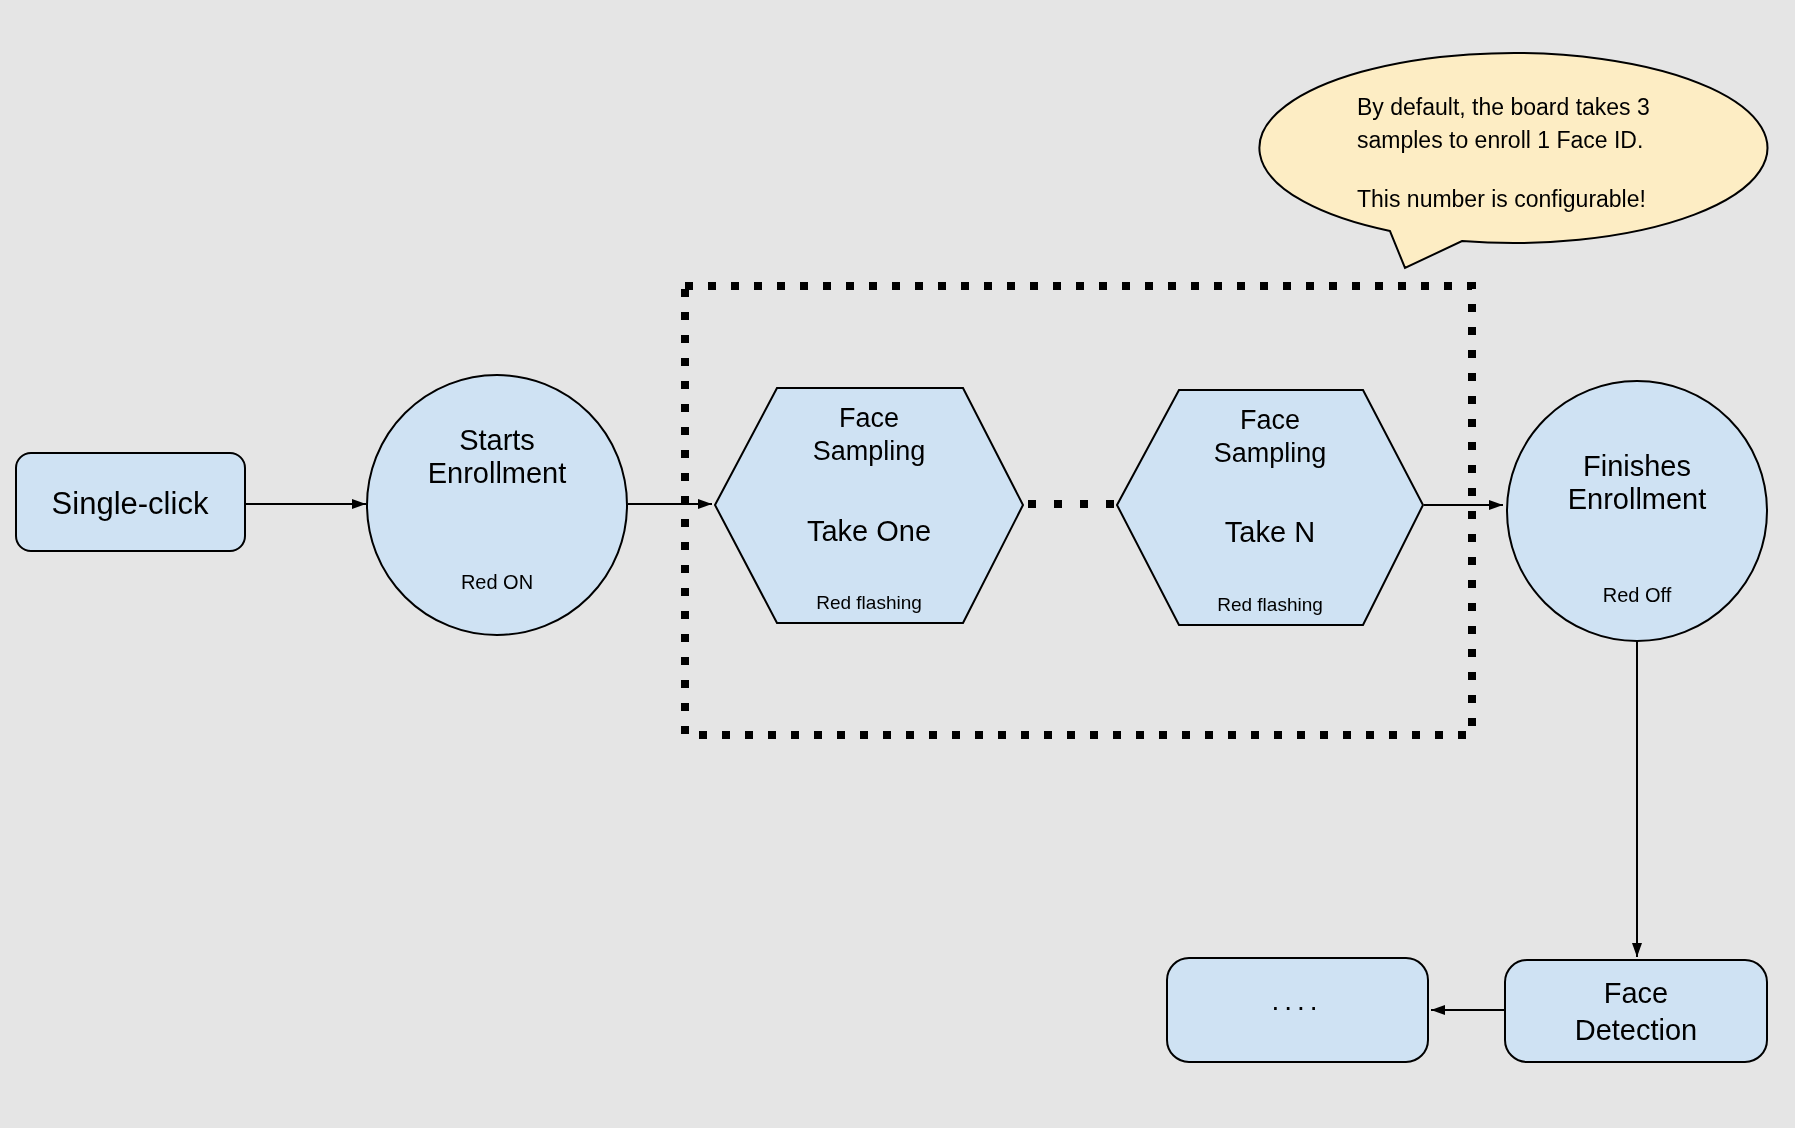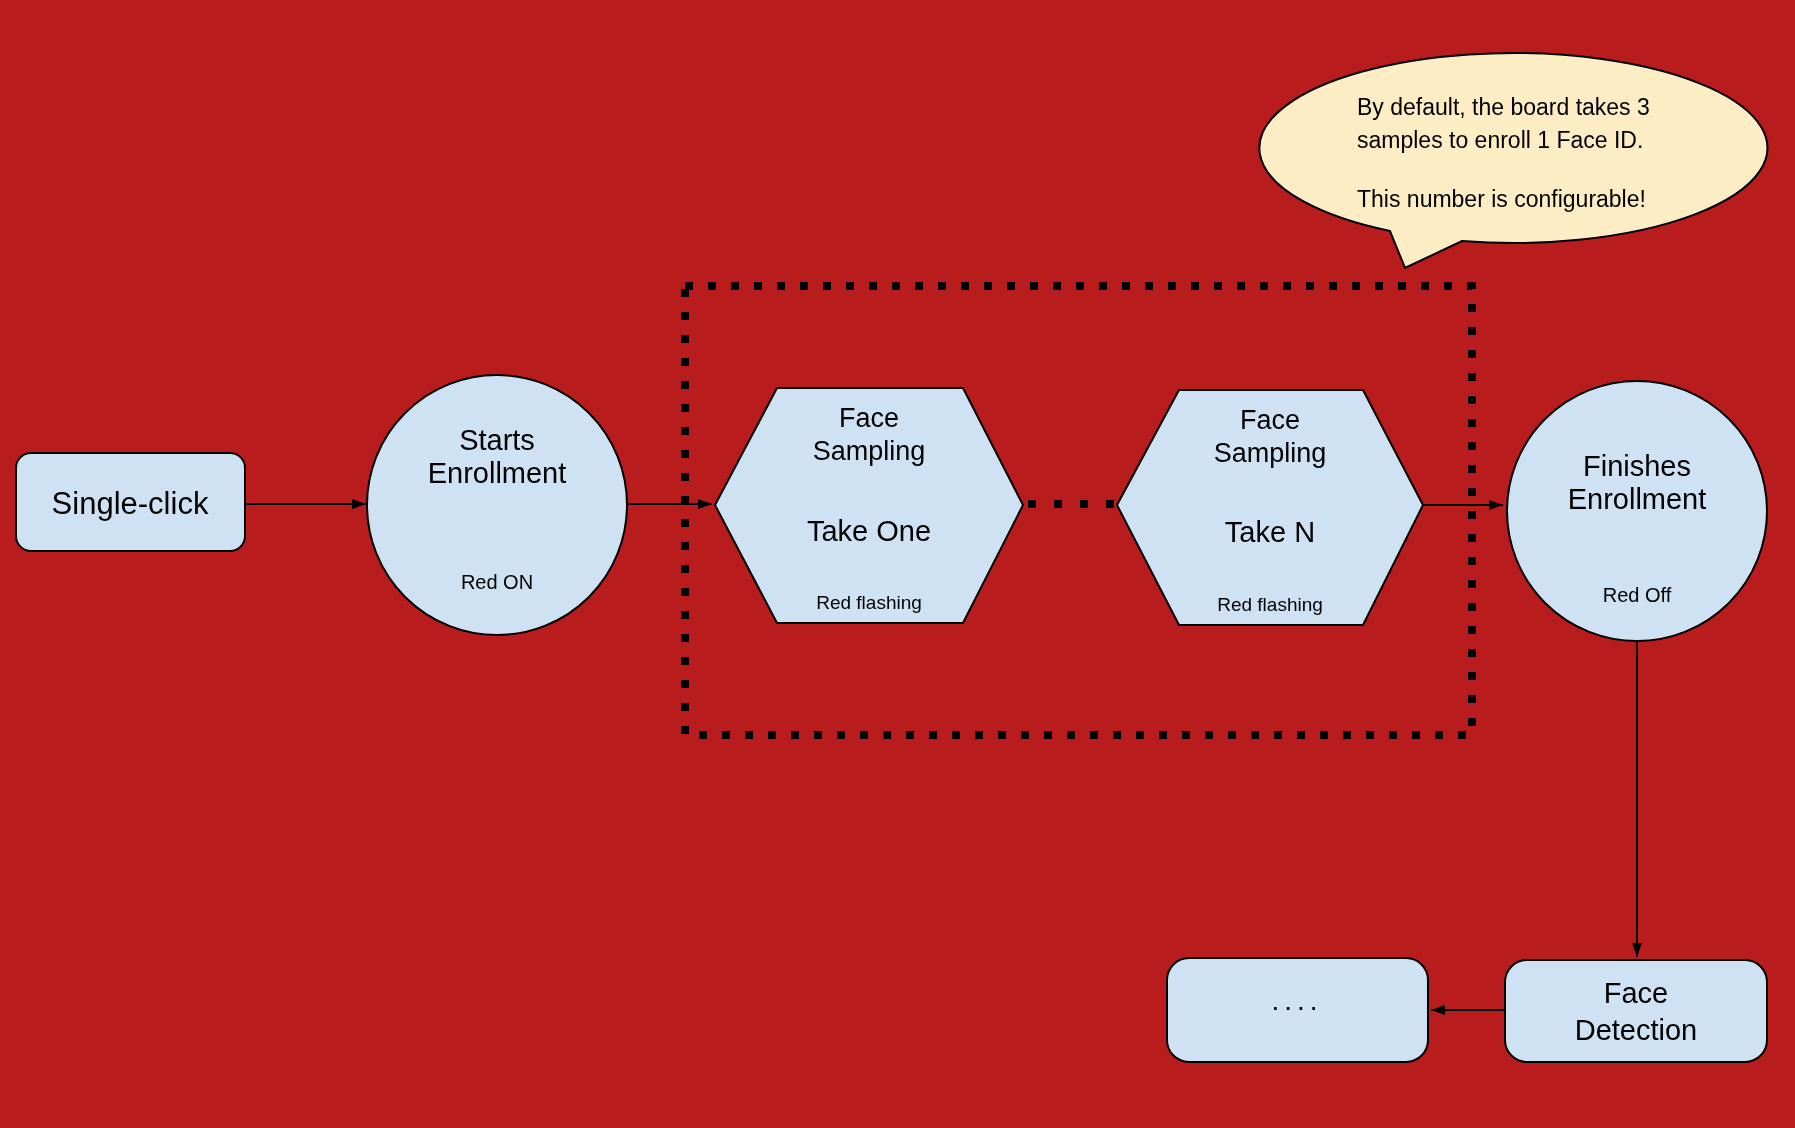--- a/index.html
+++ b/index.html
@@ -1,16 +1,16 @@
 <!DOCTYPE html>
 <html><head>
 <meta charset="utf-8">
 <style>
   html,body { margin:0; padding:0; background:#ffffff; }
-  .stage { width:1795px; height:1128px; position:relative; background:#b91c1c; }
+  .stage { width:1795px; height:1128px; position:relative; background:#e5e5e5; }
   svg { display:block; }
   text {
     font-family: "Liberation Sans", sans-serif;
     fill:#000000;
   }
   .shape { stroke:#000000; stroke-width:2; }
   .label-xl { font-size:31px; }
   .label-lg { font-size:29px; }
   .label-md { font-size:27px; }
   .label-sm { font-size:20px; }

